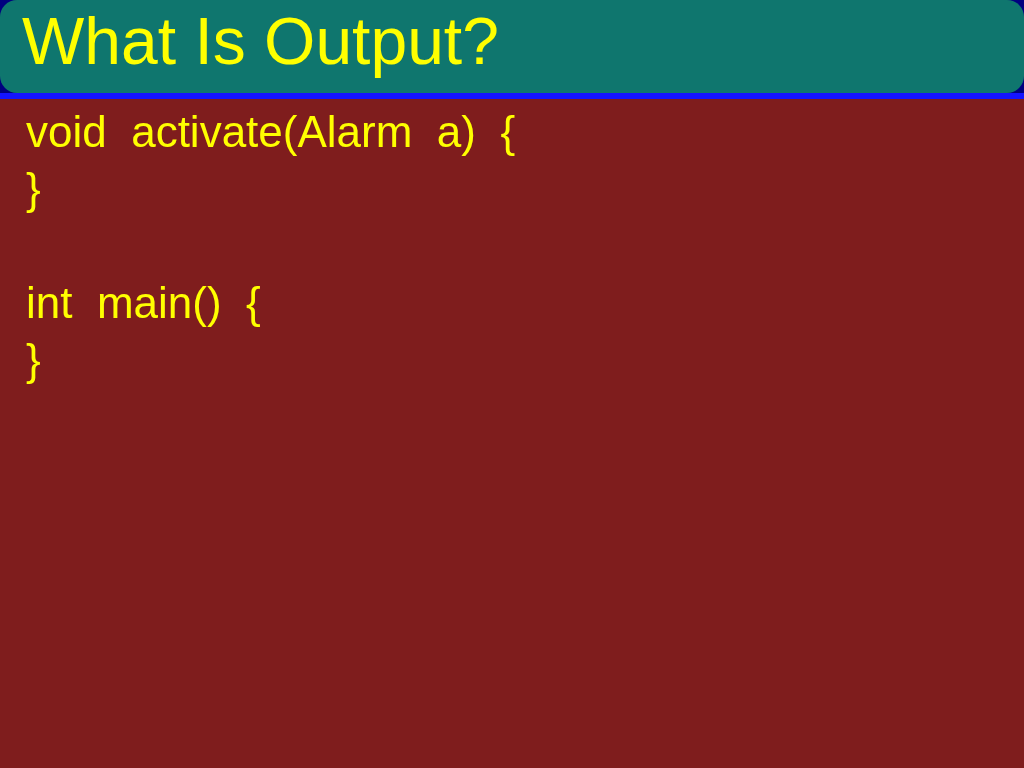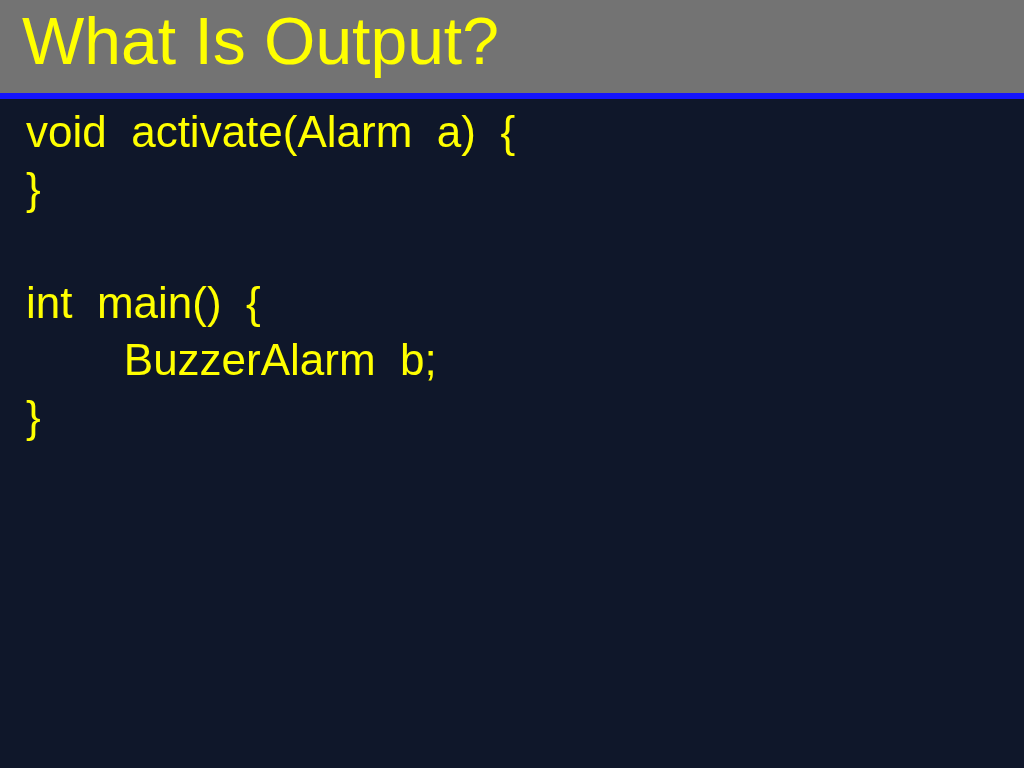--- a/index.html
+++ b/index.html
@@ -22,21 +22,22 @@
     box-sizing: border-box;
   }
 
   
   .title-area {
     position: absolute;
     left: 0;
     top: 0;
     width: 1024px;
     height: 93px;
-    background: #737373;
+    background: #0f766e;
+    border-radius: 17px;
   }
 
   .slide-title {
     position: absolute;
     left: 22px;
     top: -2px;
     margin: 0;
     font-family: "Liberation Sans", sans-serif;
     font-size: 66px;
     font-weight: normal;
@@ -56,21 +57,21 @@
     background: #1414ff;
   }
 
   
   .body-area {
     position: absolute;
     left: 0;
     top: 99px;
     width: 1024px;
     height: 669px;
-    background: #0f172a;
+    background: #7f1d1d;
   }
 
   .code-block {
     position: absolute;
     left: 26px;
     top: 4px;
     margin: 0;
     font-family: "Liberation Sans", sans-serif;
     font-size: 44px;
     font-weight: normal;
@@ -95,16 +96,16 @@
 
 <div class="slide">
 
   <div class="title-area">
     <h1 class="slide-title">What Is Output?</h1>
   </div>
 
   <div class="divider"></div>
 
   <div class="body-area">
-    <pre class="code-block"><span class="code-line">void  activate(Alarm  a)  {</span><span class="code-line">}</span><span class="code-line blank"></span><span class="code-line">int  main()  {</span><span class="code-line">        BuzzerAlarm  b;</span><span class="code-line">}</span></pre>
+    <pre class="code-block"><span class="code-line">void  activate(Alarm  a)  {</span><span class="code-line">}</span><span class="code-line blank"></span><span class="code-line">int  main()  {</span><span class="code-line">}</span></pre>
   </div>
 
 </div>
 
 </body></html>

